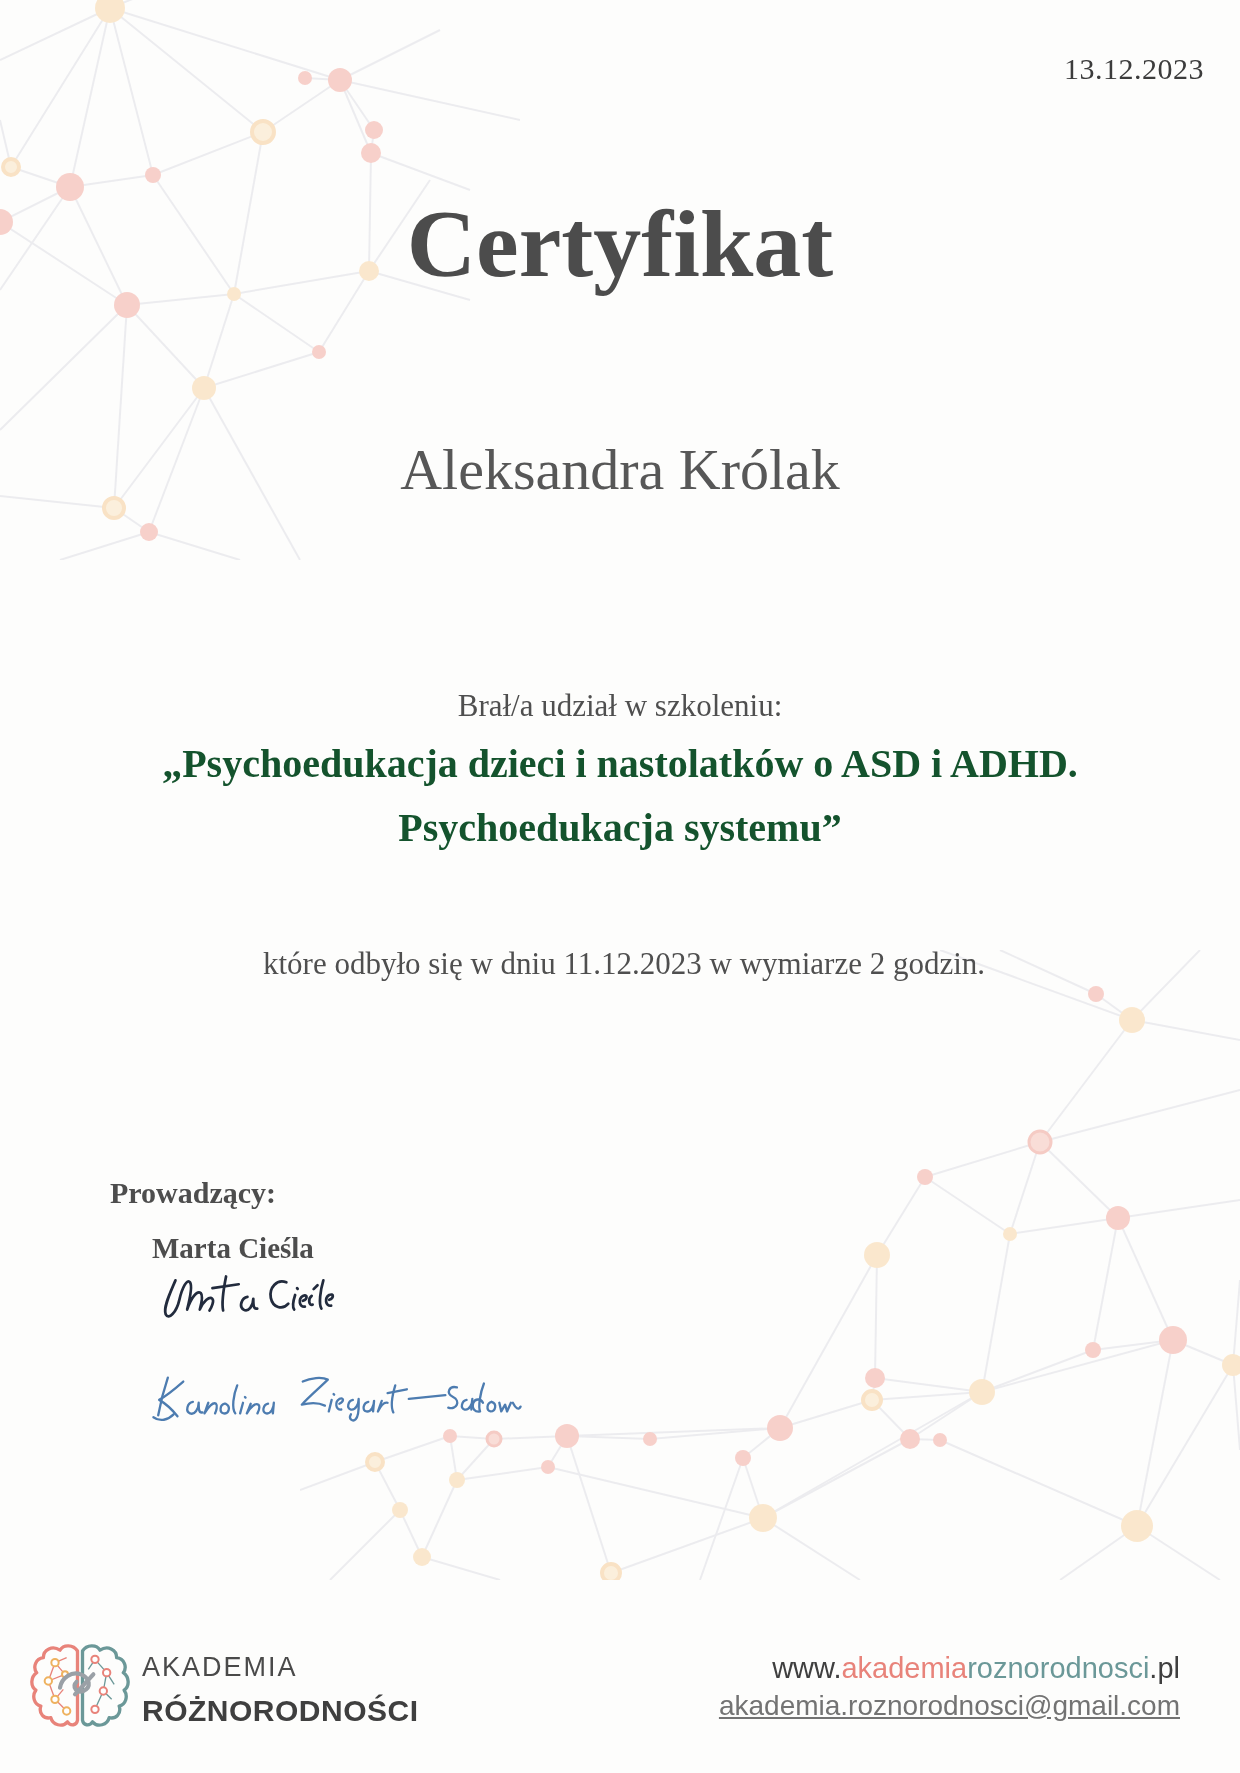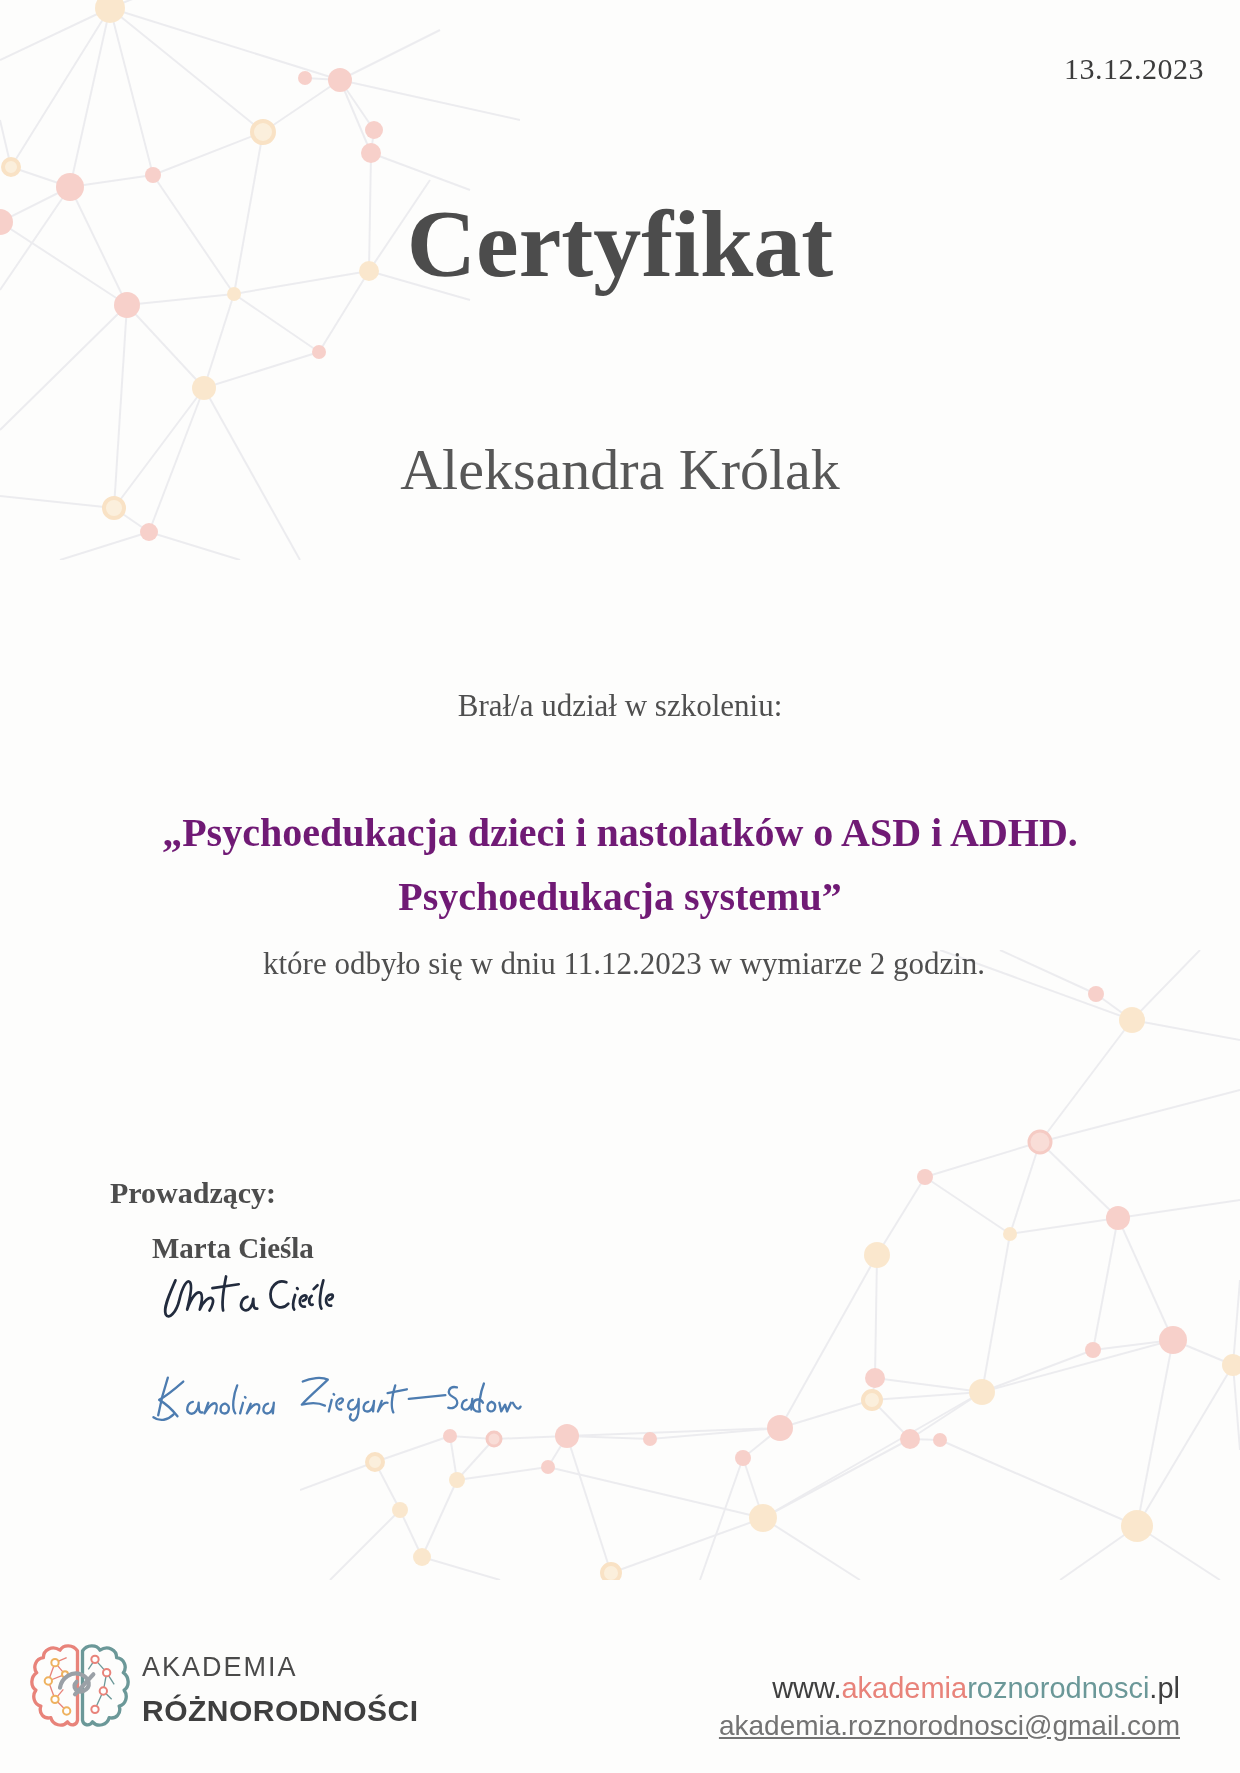--- a/index.html
+++ b/index.html
@@ -22,22 +22,22 @@
   .mesh .coralring{fill:#f6beb4;stroke:#ef9a8e;stroke-width:3;}
 
   .issue-date{position:absolute;top:16px;right:36px;font-size:30px;color:#3c3c3c;
               letter-spacing:.5px;margin-top:36px;}
   .cert-title{position:absolute;top:196px;left:0;width:100%;text-align:center;
               font-size:96px;line-height:1;font-weight:700;color:#4c4c4c;}
   .recipient{position:absolute;top:438px;left:0;width:100%;text-align:center;
              font-size:58px;line-height:1.1;color:#575757;}
   .participation{position:absolute;top:688px;left:0;width:100%;text-align:center;
                  font-size:31px;color:#4f4f4f;}
-  .training-title{position:absolute;top:801px;left:0;width:100%;text-align:center;
-                  font-size:40px;font-weight:700;line-height:1.6;color:#701a75;}
+  .training-title{position:absolute;top:732px;left:0;width:100%;text-align:center;
+                  font-size:40px;font-weight:700;line-height:1.6;color:#14532d;}
   .details{position:absolute;top:946px;left:0;width:100%;text-align:center;
            font-size:31px;color:#4f4f4f;padding-left:8px;}
 
   .trainers-label{position:absolute;left:110px;top:1176px;font-size:30px;
                   font-weight:600;color:#4d4d4d;}
   .trainer-name-1{position:absolute;left:152px;top:1232px;font-size:29px;
                   font-weight:700;color:#4d4d4d;}
   .trainer-name-2{position:absolute;left:143px;top:1336px;font-size:29px;
                   font-weight:700;color:#4d4d4d;}
   .sig{position:absolute;}
@@ -53,21 +53,21 @@
   .brain-logo .outline-l{fill:none;stroke:var(--coral);stroke-width:4;stroke-linejoin:round;}
   .brain-logo .outline-r{fill:none;stroke:var(--teal);stroke-width:4;stroke-linejoin:round;}
   .brain-logo .net-l{stroke:var(--coral);stroke-width:1.6;}
   .brain-logo .net-r{stroke:var(--teal);stroke-width:1.6;}
   .brain-logo .node-l{fill:#fff;stroke:#eeb25f;stroke-width:2.4;}
   .brain-logo .node-r{fill:#fff;stroke:var(--coral);stroke-width:2.4;}
   .brain-logo .swoosh{fill:none;stroke:#9aa0a6;stroke-width:5;stroke-linecap:round;}
   .logo-text{position:absolute;left:142px;top:32px;color:#464646;}
   .logo-line1{font-size:27px;letter-spacing:2px;font-weight:400;color:#4a4a4a;}
   .logo-line2{font-size:30px;letter-spacing:.5px;font-weight:700;color:#3f3f3f;margin-top:11px;}
-  .footer-right{position:absolute;right:60px;top:32px;text-align:right;margin-top:20px;}
+  .footer-right{position:absolute;right:60px;top:32px;text-align:right;}
   .website{font-size:29px;font-weight:400;color:#3f3f3f;}
   .website .c1{color:var(--coral);}
   .website .c2{color:var(--teal);}
   .email{font-size:28px;color:#737373;margin-top:5px;text-decoration:underline;}
 </style>
 </head>
 <body>
 
 <div class="page">
 

